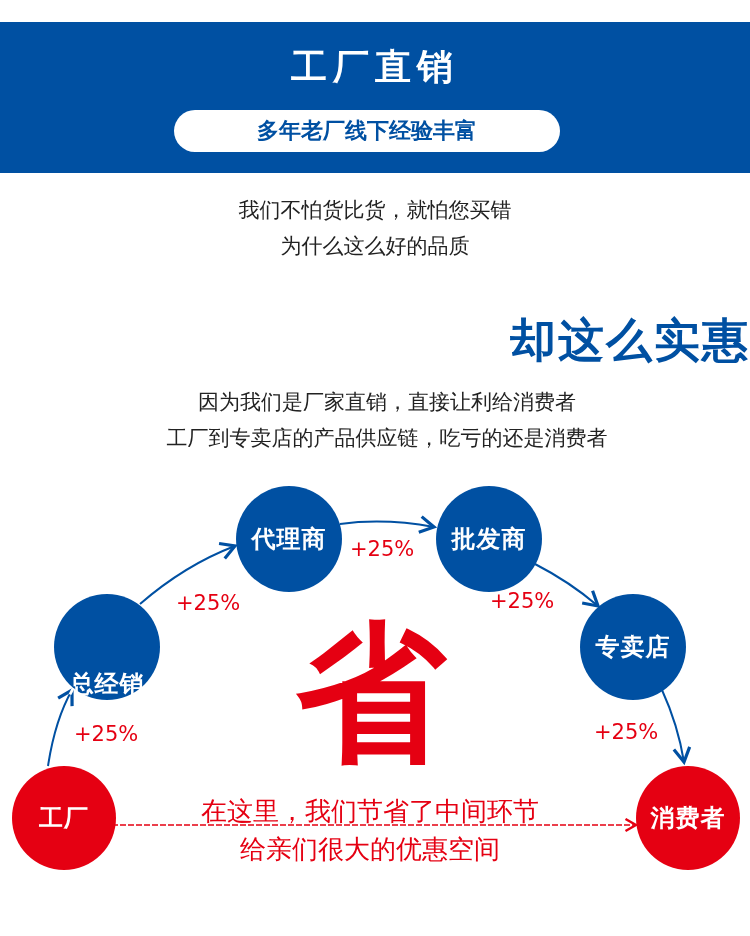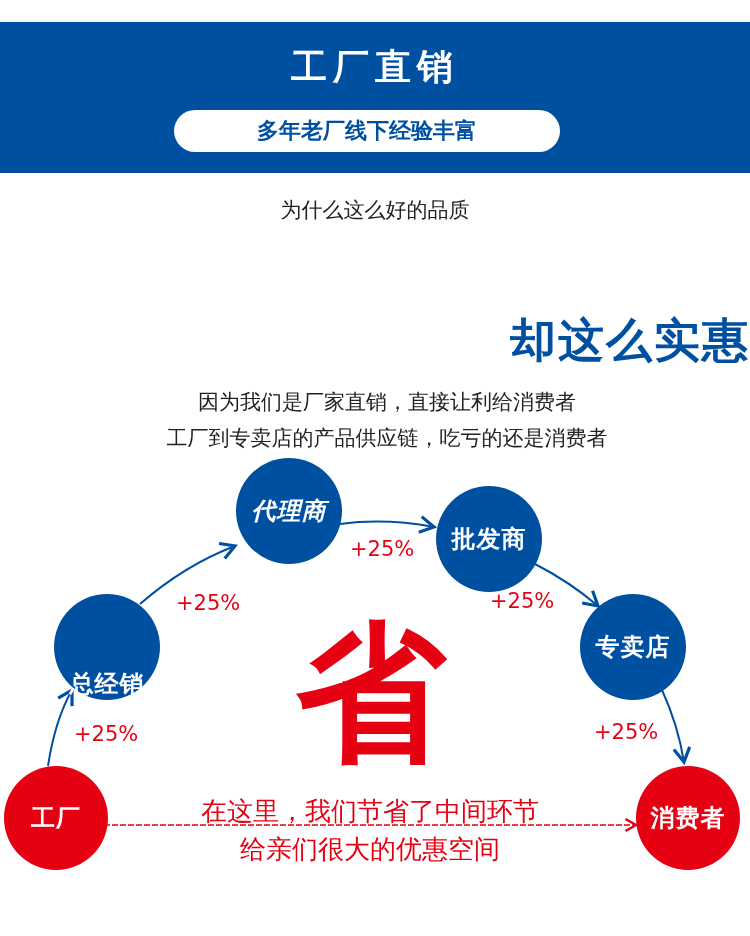--- a/index.html
+++ b/index.html
@@ -19,20 +19,21 @@
   .savings{position:absolute;left:120px;top:792px;width:500px;text-align:center;color:#e50012;font-size:26px;line-height:38px;}
 </style>
 </head>
 <body>
 
 <div class="banner"></div>
 <div class="banner-title">工厂直销</div>
 <div class="pill">多年老厂线下经验丰富</div>
 
 <div class="intro">
+  <div>我们不怕货比货，就怕您买错</div>
   <div>为什么这么好的品质</div>
 </div>
 
 <div class="headline">却这么实惠</div>
 
 <div class="reason">
   <div>因为我们是厂家直销，直接让利给消费者</div>
   <div>工厂到专卖店的产品供应链，吃亏的还是消费者</div>
 </div>
 
@@ -46,27 +47,27 @@
     </marker>
   </defs>
   <path d="M48,766 Q55,720 72,690" fill="none" stroke="#0050a2" stroke-width="2" marker-end="url(#ab)"></path>
   <path d="M140,604 Q185,565 235,546" fill="none" stroke="#0050a2" stroke-width="2" marker-end="url(#ab)"></path>
   <path d="M340,524 Q385,518 434,527" fill="none" stroke="#0050a2" stroke-width="2" marker-end="url(#ab)"></path>
   <path d="M535,564 Q570,582 598,606" fill="none" stroke="#0050a2" stroke-width="2" marker-end="url(#ab)"></path>
   <path d="M662,690 Q678,725 684,762" fill="none" stroke="#0050a2" stroke-width="2" marker-end="url(#ab)"></path>
   <path d="M104,825 L636,825" fill="none" stroke="#e50012" stroke-width="1.5" stroke-dasharray="6,2" marker-end="url(#ar)"></path>
 </svg>
 
-<div class="node red" style="left:4px;top:766px;width:104px;height:104px;">
+<div class="node red" style="left:12px;top:766px;width:104px;height:104px;">
     <span>工厂</span>
   </div>
 <div class="node blue" style="left:54px;top:594px;width:106px;height:106px;align-items:flex-end;">
     <span>总经销</span>
   </div>
-<div class="node blue" style="left:236px;top:458px;width:106px;height:106px;font-style:italic;">
+<div class="node blue" style="left:236px;top:486px;width:106px;height:106px;">
     <span>代理商</span>
   </div>
 <div class="node blue" style="left:436px;top:486px;width:106px;height:106px;">
     <span>批发商</span>
   </div>
 <div class="node blue" style="left:580px;top:594px;width:106px;height:106px;">
     <span>专卖店</span>
   </div>
 <div class="node red" style="left:636px;top:766px;width:104px;height:104px;">
     <span>消费者</span>

